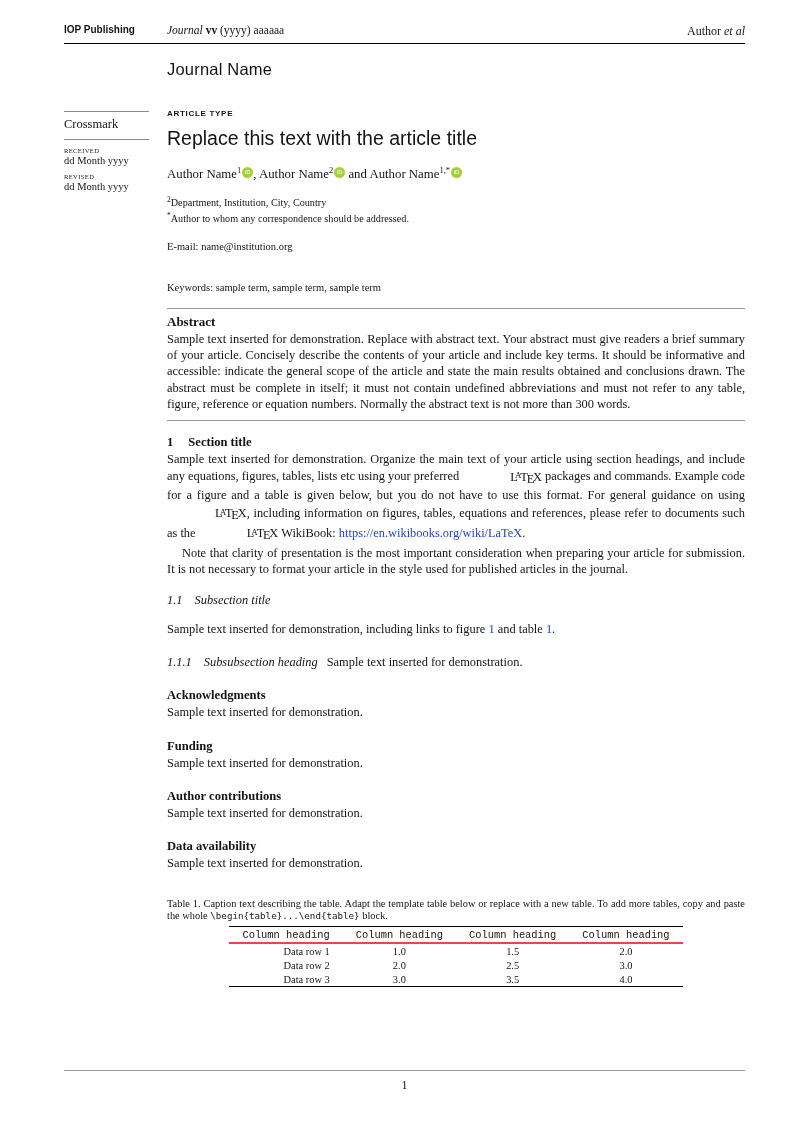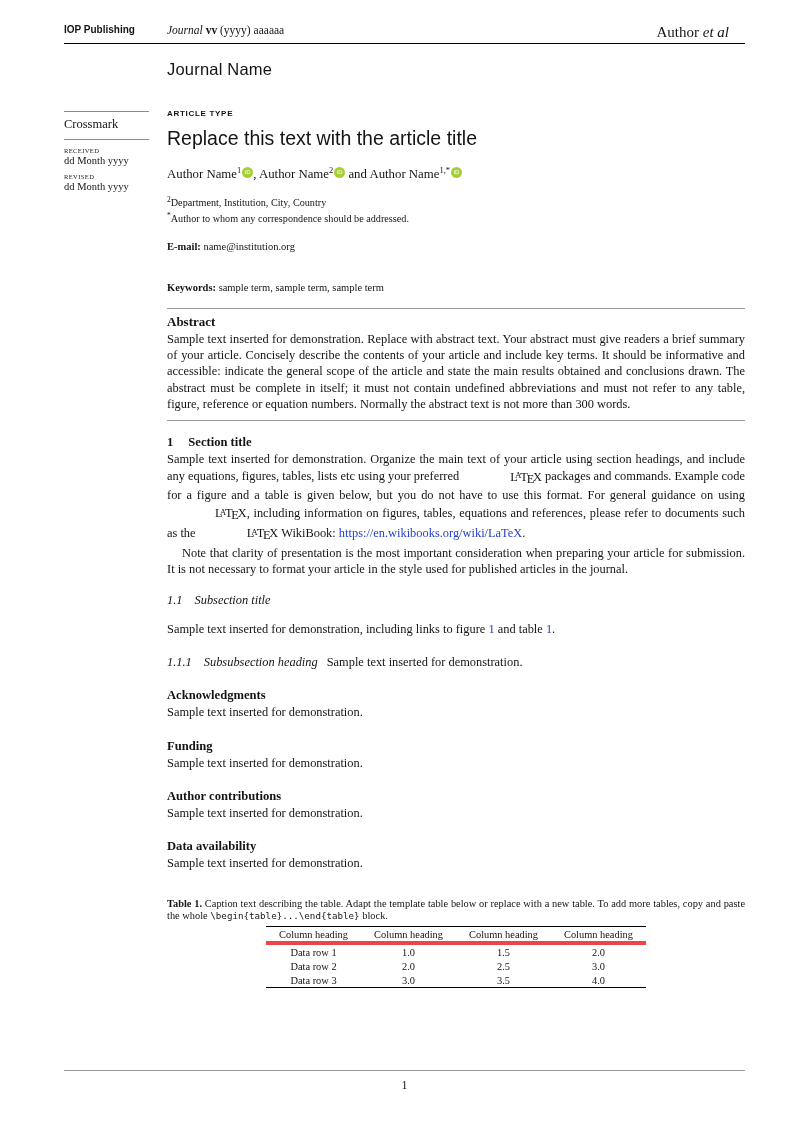--- a/index.html
+++ b/index.html
@@ -8,21 +8,21 @@
     font-family:"Liberation Serif","DejaVu Serif",serif; color:#141414;
     box-sizing:border-box; padding:24px 49px 0 64px; overflow:hidden;
   }
   sup { line-height:0; }
   
   .running-header { position:relative; height:15px; }
   .pub { position:absolute; left:0; top:0; font-family:"Liberation Sans",sans-serif; font-weight:bold; font-size:10px; }
   .jref { position:absolute; left:103px; top:0; font-size:11.5px; }
   .jref .jname { font-style:italic; }
   .jref .jvol { font-weight:bold; }
-  .rauthor { position:absolute; right:16px; top:0; font-size:15px; }
+  .rauthor { position:absolute; right:0; top:0; font-size:12px; }
   .rauthor .etal { font-style:italic; }
   .header-rule { border-top:1.2px solid #000; margin-top:4px; }
   .journal-name { margin:16px 0 0 103px; font-family:"Liberation Sans",sans-serif; font-size:16.5px; letter-spacing:0.2px; }
   
   .content { position:relative; margin-top:30px; }
   .sidebar { position:absolute; left:0; top:2px; width:85px; }
   .crossmark-box { border-top:1px solid #8a8a8a; border-bottom:1px solid #8a8a8a; padding:5px 0 7px; }
   .crossmark { font-size:12.5px; }
   .dates { margin-top:7px; }
   .date-label { font-size:6.5px; letter-spacing:0.4px; margin-top:7px; color:#222; }
@@ -32,21 +32,21 @@
   .article-title { font-family:"Liberation Sans",sans-serif; font-size:19.5px; margin-top:9px; }
   .authors { margin-top:17px; font-size:12.8px; }
   .authors sup { font-size:8.5px; }
   .orcid { display:inline-block; width:11px; height:11px; border-radius:50%; background:var(--color-orcid,#a6ce39);
            vertical-align:4px; margin-left:1px; text-align:center; cursor:pointer; }
   .orcid-glyph { font-family:"Liberation Sans",sans-serif; font-size:6px; line-height:11px; color:#ffffff; display:block; }
   .affiliations { margin-top:13px; font-size:10.2px; line-height:15.5px; }
   .affiliations sup { font-size:7.5px; }
   .email-line { margin-top:15px; font-size:10.5px; }
   .keywords-line { margin-top:30px; font-size:10.5px; }
-  .bold-label { font-weight:bold; }
+  .bold-label { font-weight:normal; }
   .gray-rule { border-top:1px solid #9a9a9a; margin-top:15px; }
   .abstract-heading { font-weight:bold; font-size:13px; margin-top:5px; }
   .body-text { font-size:12.4px; line-height:16.2px; text-align:justify; margin:1px 0 0; }
   .section-heading { font-weight:bold; font-size:12.6px; margin:14px 0 1px; }
   .sec-num { margin-right:15px; }
   .sec-num-sm { margin-right:12px; }
   .link { color:var(--color-link,#2543c9); text-decoration:none; cursor:pointer; }
   .indent { text-indent:15px; }
   .subsection-heading { font-style:italic; font-size:12.4px; margin:16px 0 13px; }
   .subsub-line { margin-top:17px; }
@@ -55,25 +55,25 @@
   .back-heading { font-weight:bold; font-size:12.6px; margin:18px 0 1px; }
   
   .latex { white-space:nowrap;padding-left:48px; }
   .latex .la { display:inline-block; font-size:0.72em; vertical-align:0.27em; margin-left:-0.33em; margin-right:-0.12em; }
   .latex .le { display:inline-block; vertical-align:-0.2em; margin-left:-0.1em; margin-right:-0.1em; }
   
   .table-block { margin-top:27px; }
   .table-caption { font-size:10.4px; line-height:12px; text-align:justify; }
   code { font-family:"DejaVu Sans Mono",monospace; font-size:9.2px; }
   table.data { margin:4px auto 0; border-collapse:collapse; font-size:10.4px; }
-  table.data thead tr { border-top:1px solid #000; border-bottom:4px solid #ef4444; }
+  table.data thead tr { border-top:1px solid #000; border-bottom:2px solid #ef4444;font-family:Liberation Mono, monospace; }
   table.data tbody tr.last { border-bottom:1px solid #000; }
   table.data th { font-weight:normal; text-align:center; padding:1.5px 13px; }
   table.data td { padding:1.5px 13px; text-align:center; }
-  table.data td.rowlabel { text-align:center; }
+  table.data td.rowlabel { text-align:right; }
   
   .footer { position:absolute; left:64px; right:49px; bottom:30px; }
   .footer-rule { border-top:1px solid #9a9a9a; }
   .page-number { text-align:center; font-size:12px; margin-top:7px; }
 </style>
 </head>
 <body>
 
 <div class="page">
 

